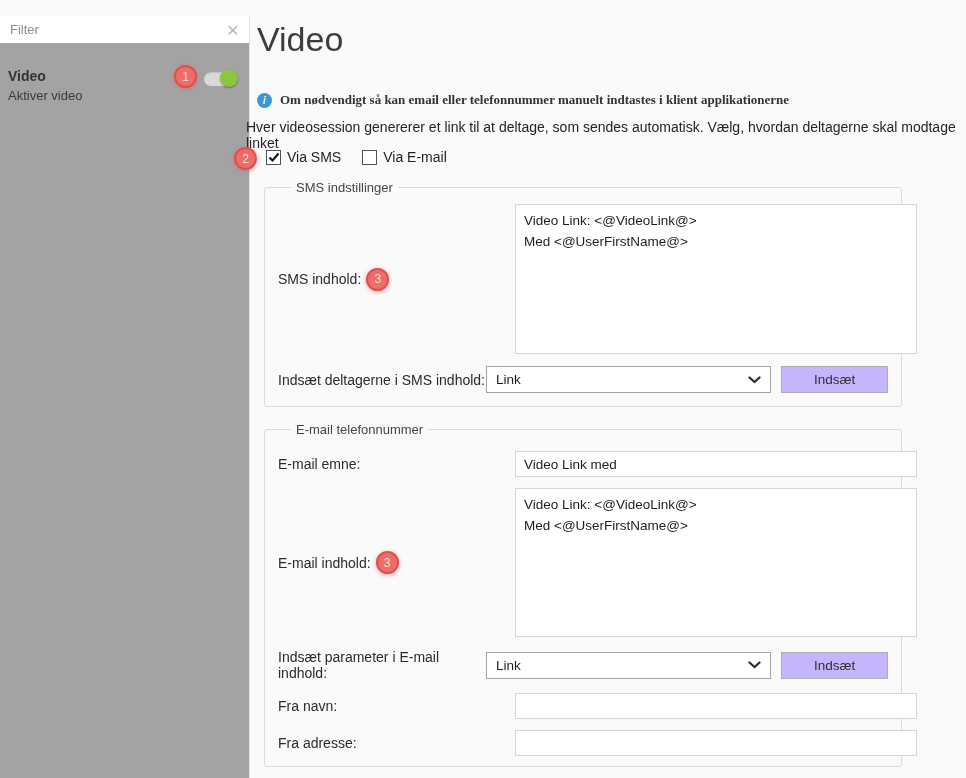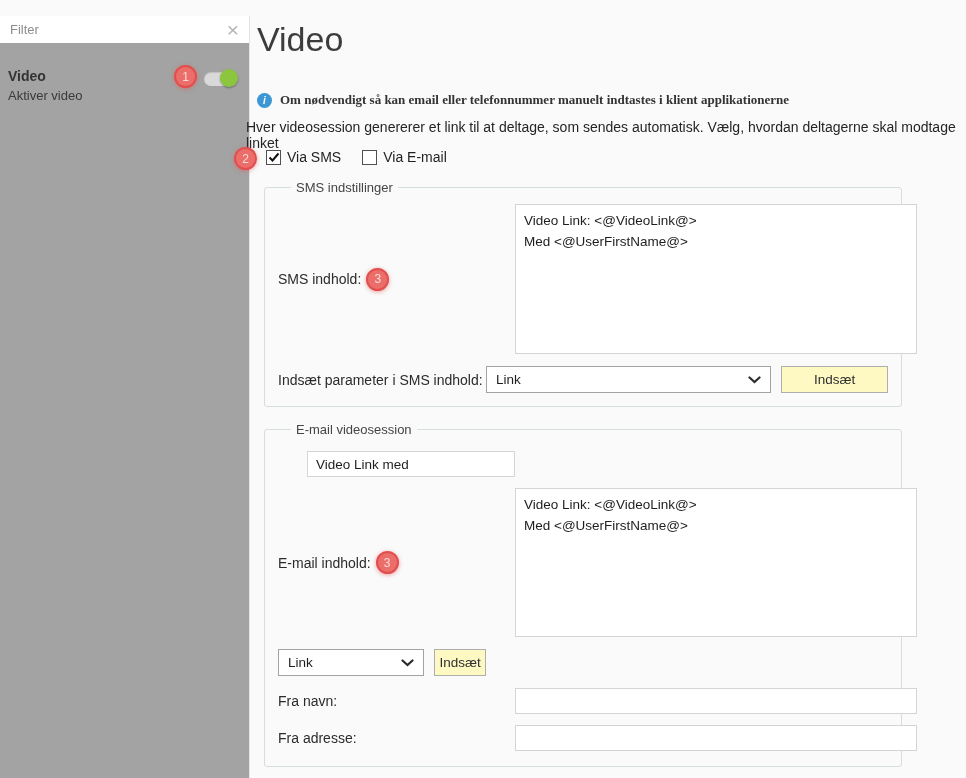--- a/index.html
+++ b/index.html
@@ -85,21 +85,21 @@
   textarea { height:150px; padding:6px 8px; resize:none; line-height:1.55; }
   .ta-email { height:149px; }
 
   .control-flex { display:flex; align-items:center; }
   .dropdown {
     width:291px; height:27px; border:1px solid #a3a3a3; background:#fff;
     display:flex; align-items:center; justify-content:space-between;
     padding:0 9px; font-size:13.5px; color:#1e1e1e; cursor:default;
   }
   .insert-btn {
-    width:109px; height:27px; margin-left:10px; background:#fef9c3;
+    width:109px; height:27px; margin-left:10px; background:#c4b5fd;
     border:1px solid #aeaeae; font-size:13.5px; color:#2f2f2f;
     font-family:"Liberation Sans", sans-serif; cursor:pointer;
   }
 
   .mt7  { margin-top:7px; }
   .mt11 { margin-top:11px; }
   .mt12 { margin-top:12px; }
 </style>
 </head>
 <body>
@@ -154,50 +154,52 @@
     <div class="field-row mt7">
       <span class="f-label">
         <span>SMS indhold:</span>
         <span class="num-badge">3</span>
       </span>
       <textarea spellcheck="false" style="">Video Link: &lt;@VideoLink@&gt;
 Med &lt;@UserFirstName@&gt;</textarea>
     </div>
 
     <div class="field-row mt12">
-      <span class="f-label">Indsæt parameter i SMS indhold:</span>
+      <span class="f-label">Indsæt deltagerne i SMS indhold:</span>
       <span class="control-flex">
         <span class="dropdown">
           <span>Link</span>
           <svg width="13" height="8" viewBox="0 0 13 8">
             <path d="M1.5 1.5 L6.5 6 L11.5 1.5" stroke="#2b2b2b" stroke-width="2.2" fill="none" stroke-linecap="round"></path>
           </svg>
         </span>
         <button class="insert-btn">Indsæt</button>
       </span>
     </div>
   </fieldset>
 
   <fieldset class="email-group">
-    <legend>E-mail videosession</legend>
-
-    <div class="field-row mt12">
+    <legend>E-mail telefonnummer</legend>
+
+    <div class="field-row mt12">
+      <span class="f-label">E-mail emne:</span>
       <input class="text-input" type="text" spellcheck="false" value="Video Link med" style="">
     </div>
 
     <div class="field-row mt11">
       <span class="f-label">
         <span>E-mail indhold:</span>
         <span class="num-badge">3</span>
       </span>
       <textarea class="ta-email" spellcheck="false" style="">Video Link: &lt;@VideoLink@&gt;
 Med &lt;@UserFirstName@&gt;</textarea>
     </div>
 
     <div class="field-row mt12">
+      <span class="f-label">Indsæt parameter i E-mail indhold:</span>
       <span class="control-flex">
         <span class="dropdown">
           <span>Link</span>
           <svg width="13" height="8" viewBox="0 0 13 8">
             <path d="M1.5 1.5 L6.5 6 L11.5 1.5" stroke="#2b2b2b" stroke-width="2.2" fill="none" stroke-linecap="round"></path>
           </svg>
         </span>
         <button class="insert-btn">Indsæt</button>
       </span>
     </div>

